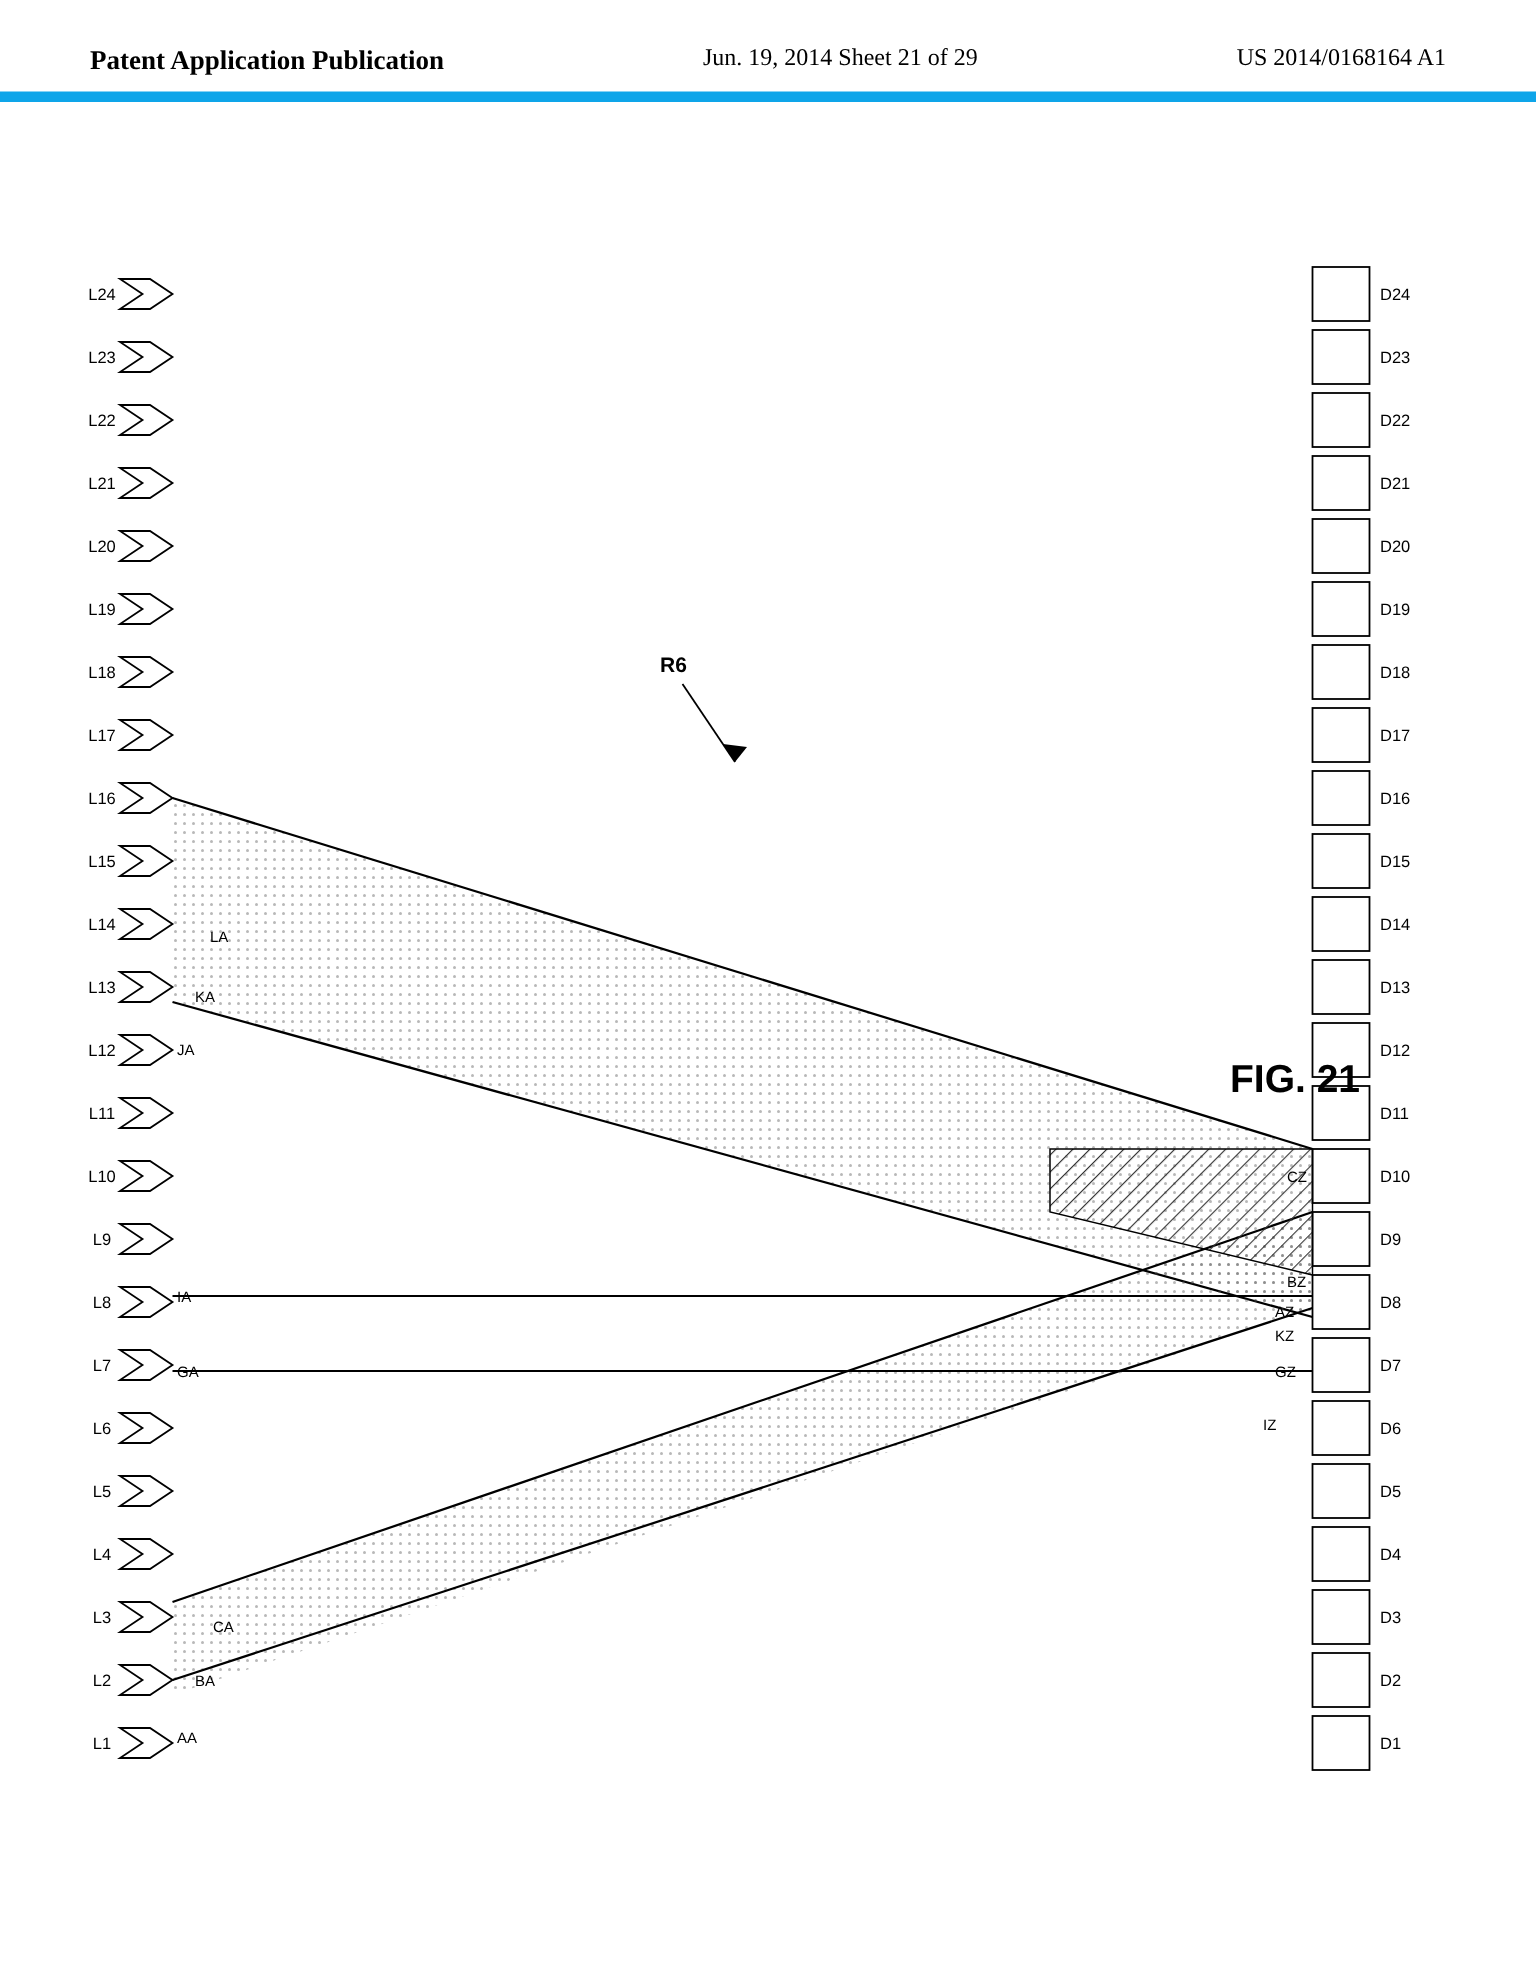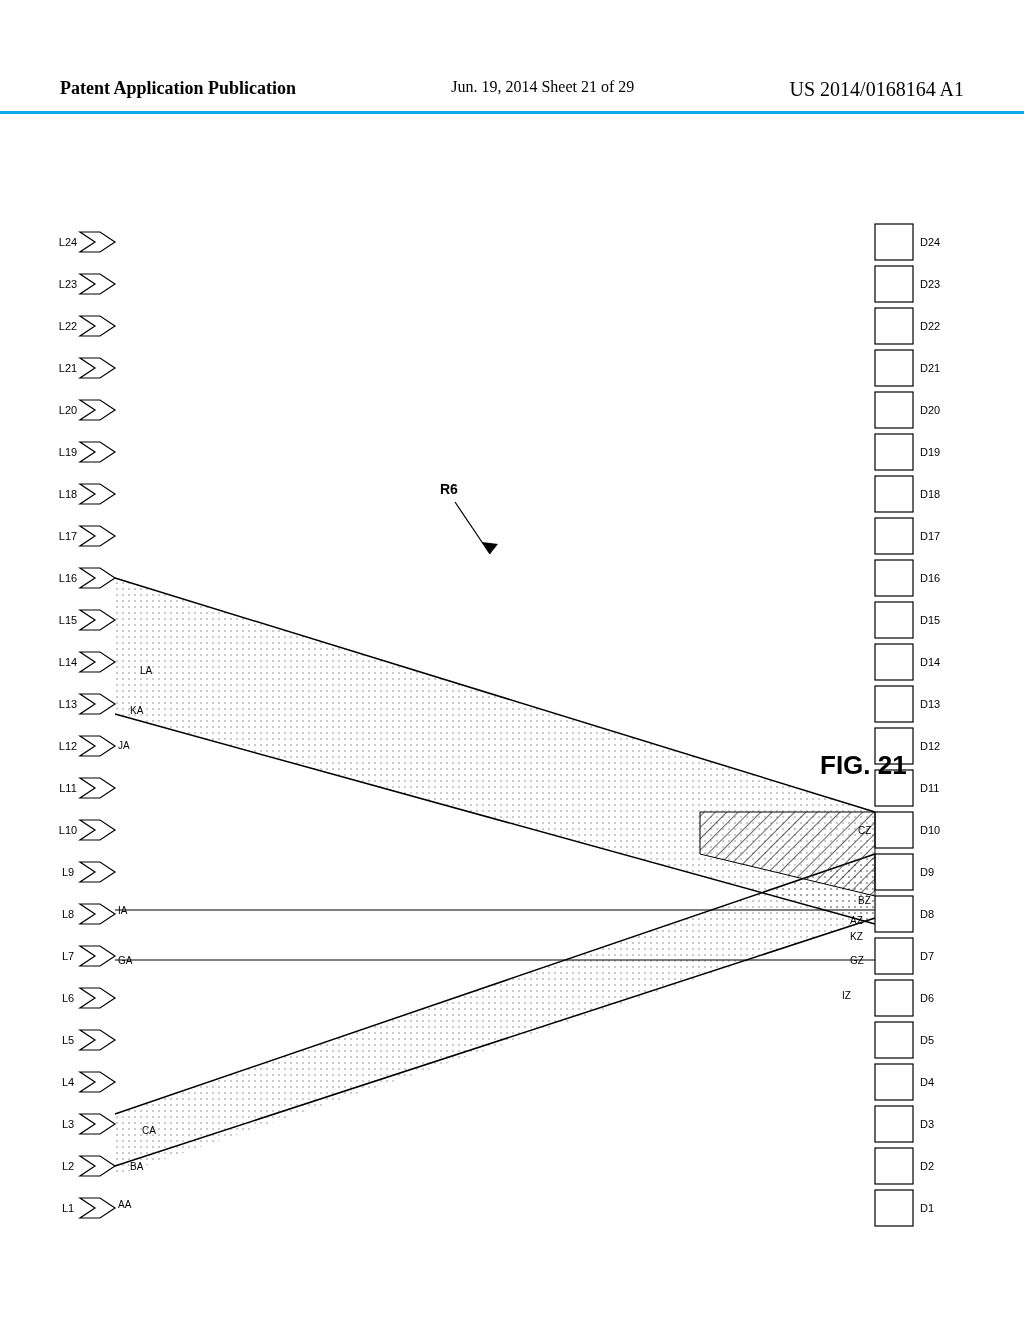--- a/index.html
+++ b/index.html
@@ -10,37 +10,36 @@
       font-family: 'Times New Roman', Times, serif;
       overflow: hidden;
       position: relative;
     }
 
     .header {
       display: flex;
       justify-content: space-between;
       align-items: flex-start;
       padding: 30px 60px 0 60px;
-      border-bottom: 3px solid #0ea5e9;
+      border-bottom: 7px solid #0ea5e9;
       padding-bottom: 10px;
-      margin-top: 48px;
     }
 
     .header-left {
       font-size: 18px;
       font-weight: bold;
     }
 
     .header-center {
       font-size: 16px;
       text-align: right;
     }
 
     .header-right {
-      font-size: 20px;
+      font-size: 16px;
       text-align: right;
     }
 
     .diagram-area {
       position: relative;
       width: 100%;
       height: calc(100% - 80px);
       margin-top: 10px;
     }
 

